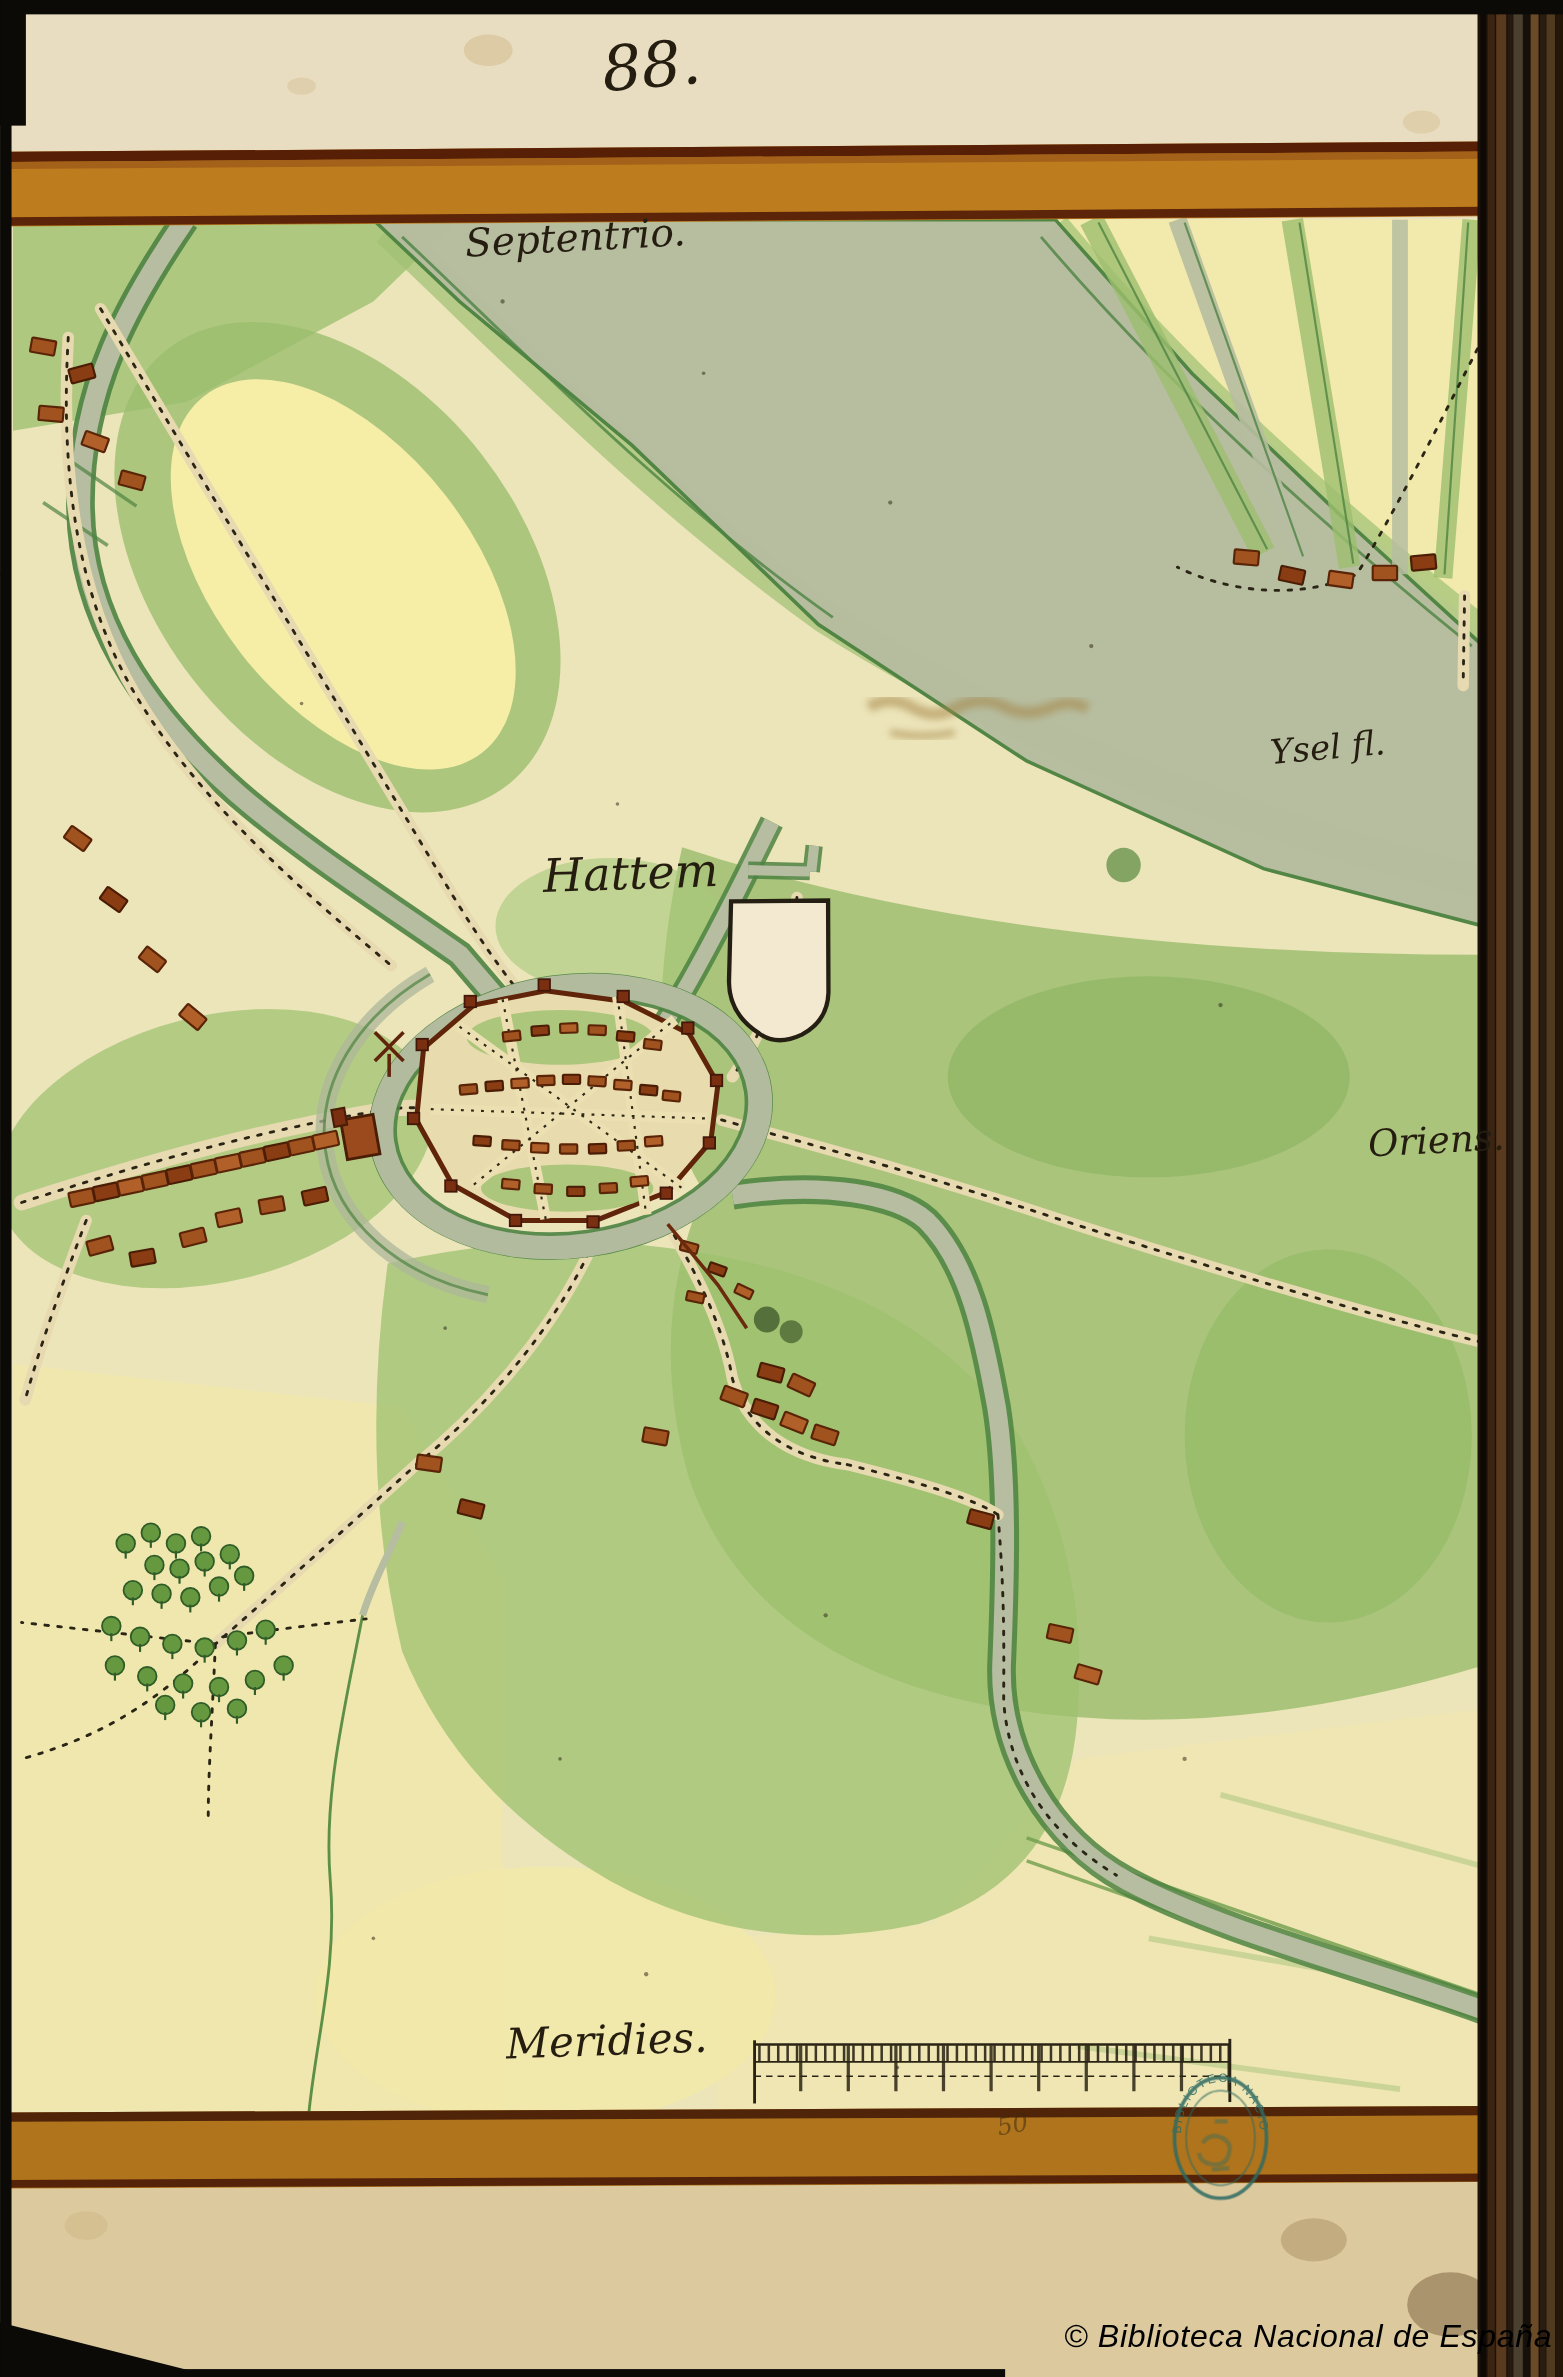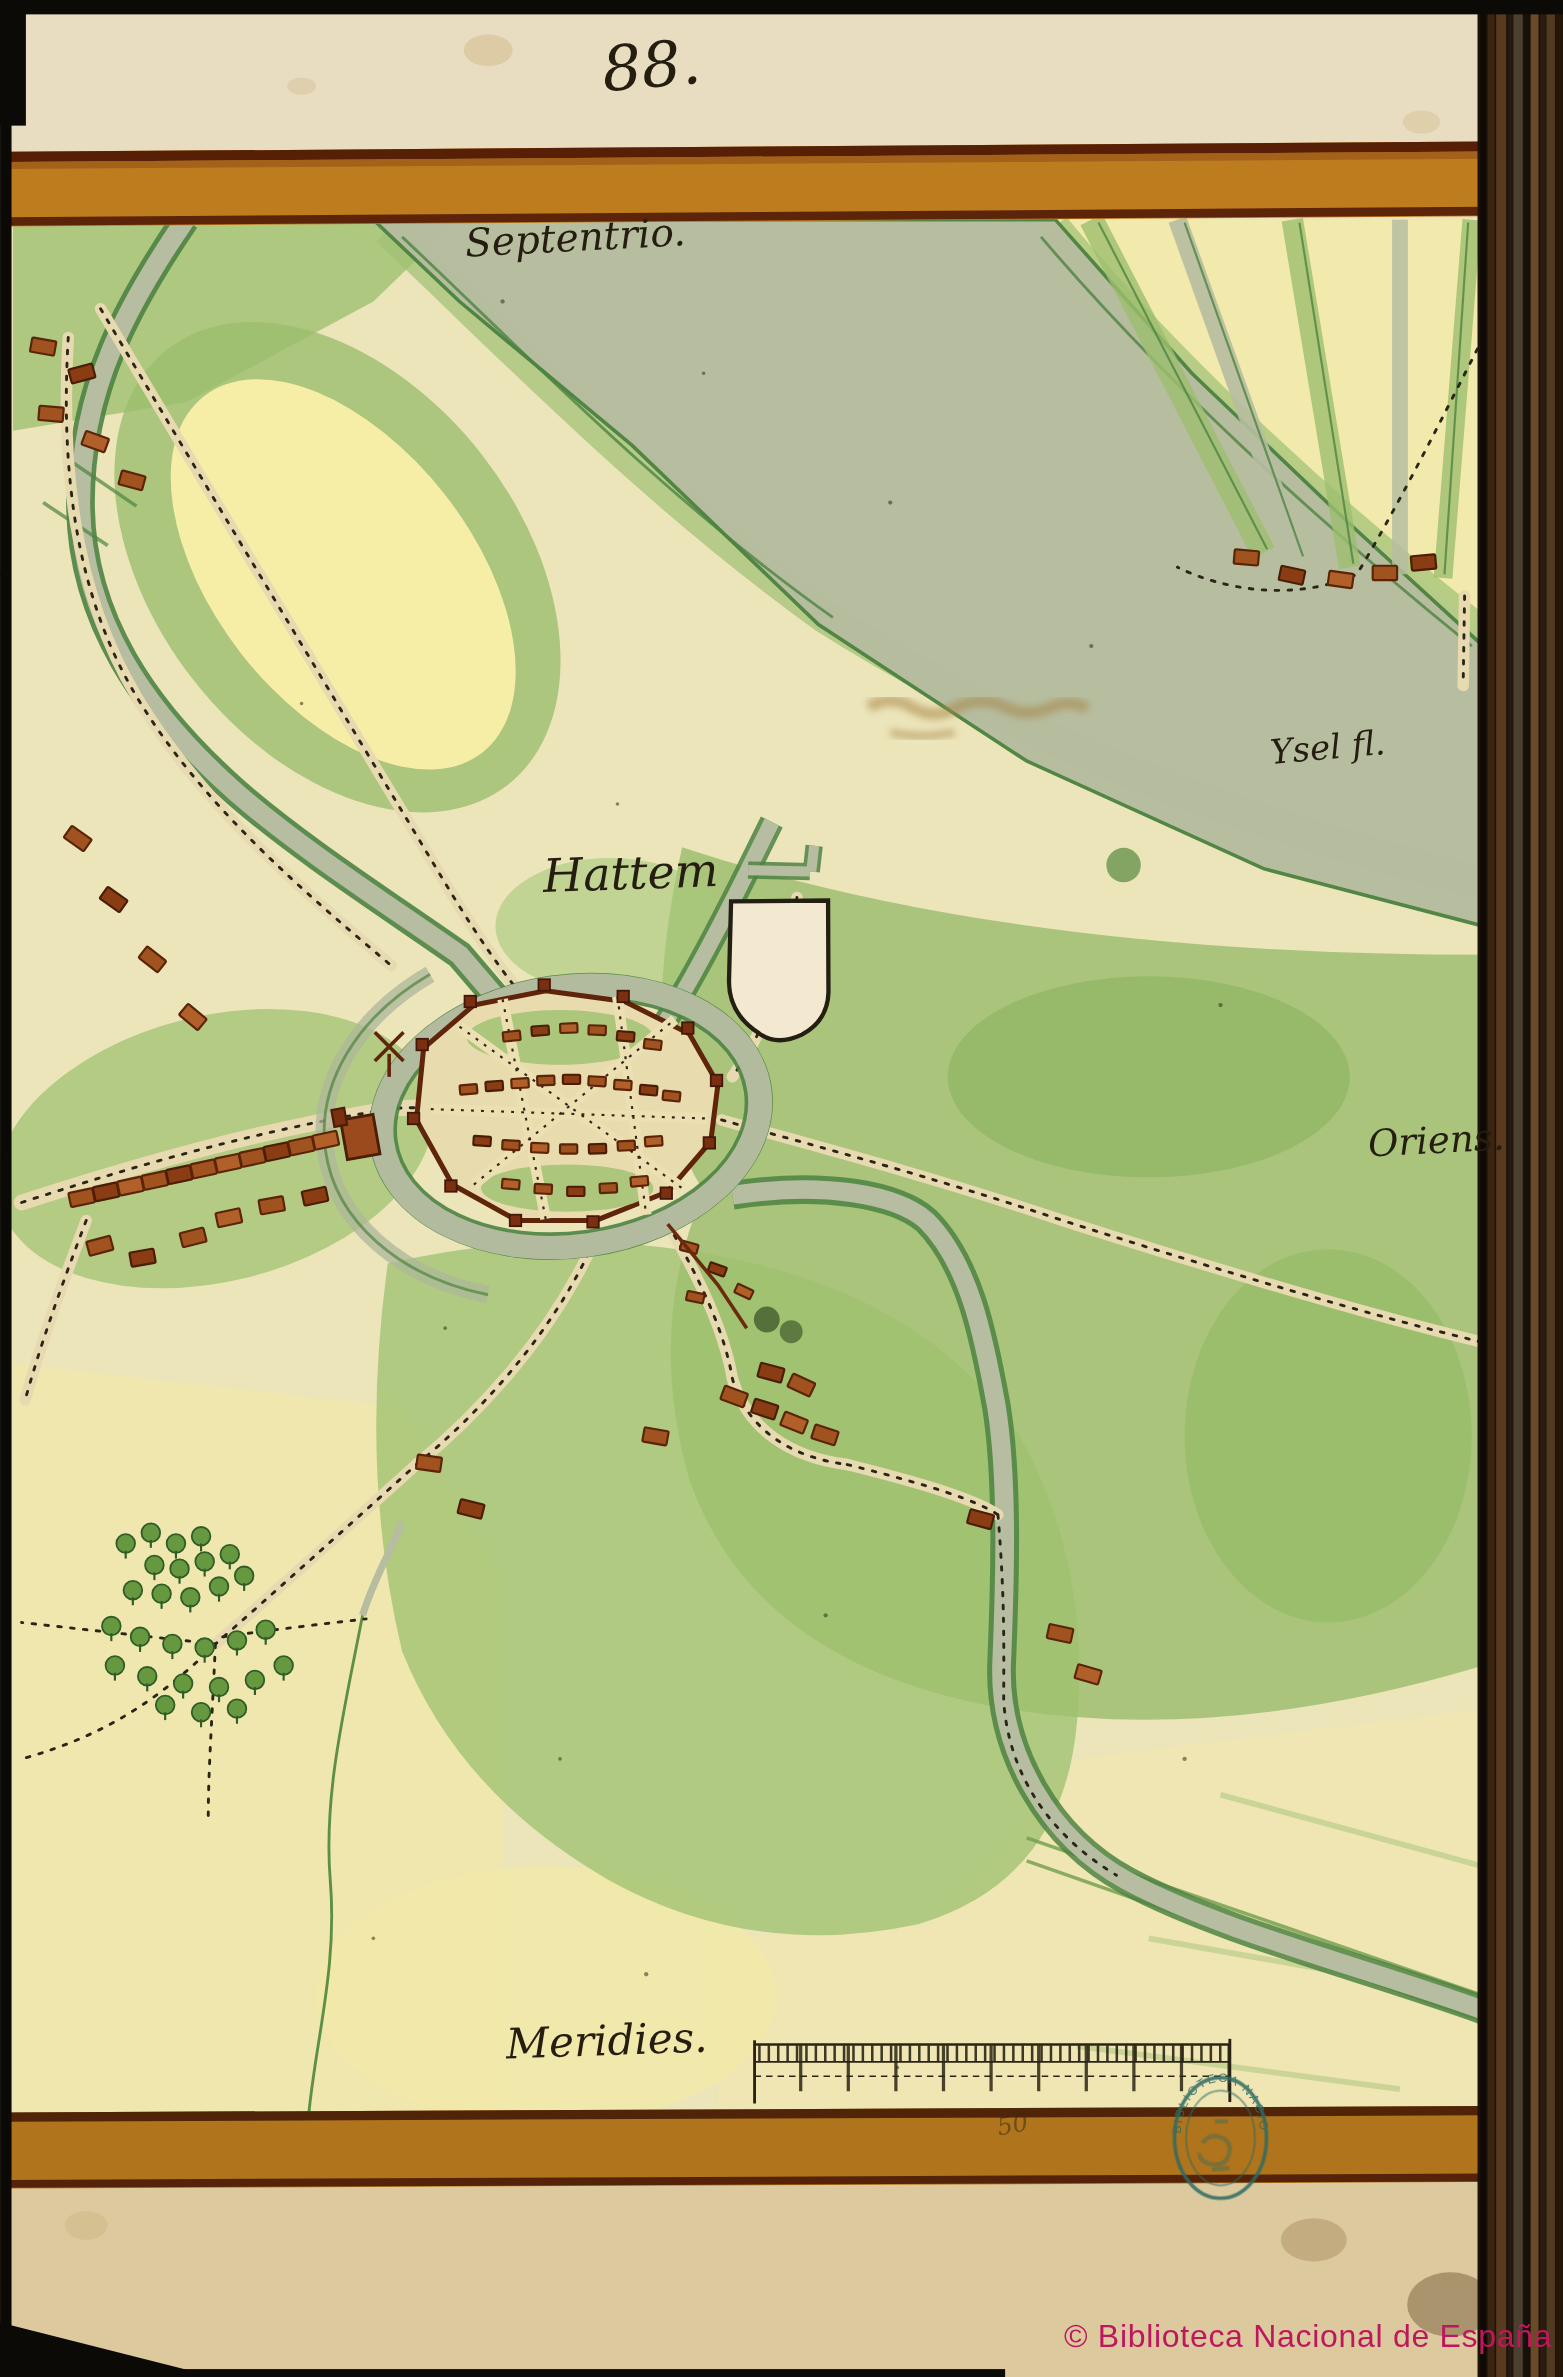--- a/index.html
+++ b/index.html
@@ -1,21 +1,21 @@
 <!DOCTYPE html>
 <html style="font-size:11.5px"><head>
 <meta charset="utf-8">
 <style>
   html,body{margin:0;padding:0;background:#111;}
   .page{position:relative;width:1563px;height:2377px;overflow:hidden;
         background:#e9dfbf;font-family:"DejaVu Serif",serif;}
   svg{position:absolute;left:0;top:0;}
   .ms{position:absolute;font-style:italic;color:#241d10;white-space:nowrap;
       font-family:"DejaVu Serif",serif;}
-  .copy{position:absolute;color:#be185d;
+  .copy{position:absolute;font-style:italic;color:#000000;
         font-family:"Liberation Sans",sans-serif;letter-spacing:0.7px;}
   .hA{fill:#a0521f;stroke:#5a2408;stroke-width:3;}
   .hB{fill:#8a3c12;stroke:#4a1d06;stroke-width:3;}
   .hC{fill:#b06028;stroke:#5a2408;stroke-width:3;}
   .tw{fill:#7a2f10;stroke:#43180a;stroke-width:2.5;}
   .tr{fill:#66993f;stroke:#2f5c27;stroke-width:2.5;}
   .road{fill:none;stroke:#e7dab0;stroke-width:16;stroke-linecap:round;}
   .roadw{fill:none;stroke:#e7dab0;stroke-width:22;stroke-linecap:round;}
   .dots{fill:none;stroke:#2b2516;stroke-width:4;stroke-dasharray:5 13;stroke-linecap:round;}
   .wg{fill:none;stroke:#4e8342;}

